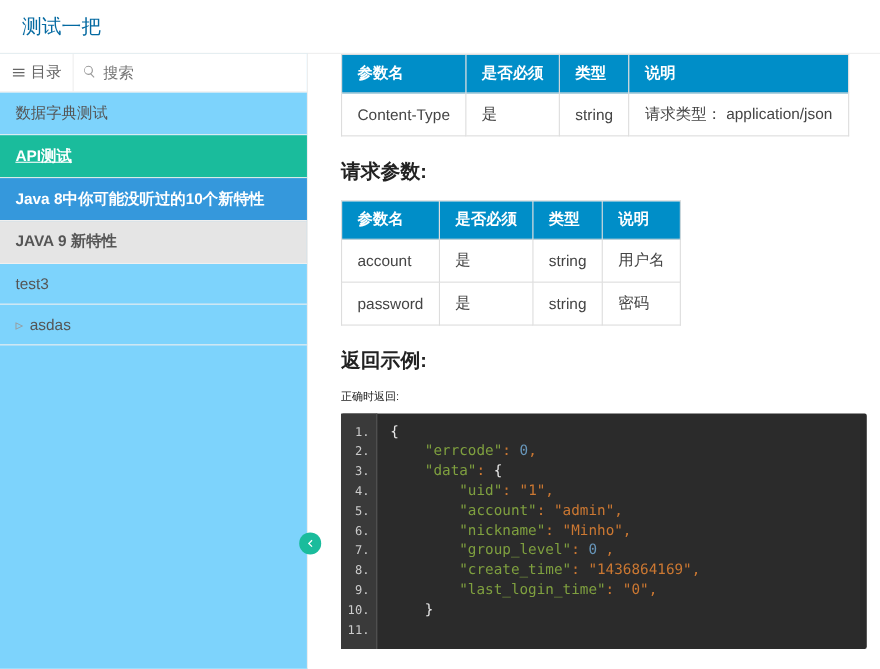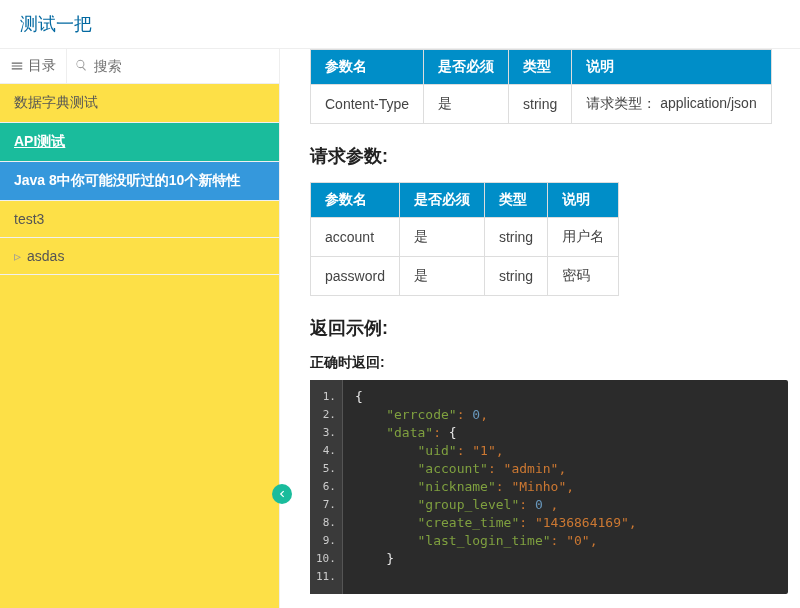--- a/index.html
+++ b/index.html
@@ -1,36 +1,36 @@
 <!DOCTYPE html>
 <html><head>
 <meta charset="utf-8">
 <style>
 * { margin: 0; padding: 0; box-sizing: border-box; }
 body { font-family: "Microsoft YaHei", Arial, sans-serif; font-size: 14px; color: #333; background: #fff; width: 800px; height: 608px; overflow: hidden; position: relative; }
 .header { padding: 12px 20px; font-size: 18px; color: #0369a1; border-bottom: 1px solid #eee; }
 .main { display: flex; height: calc(100% - 48px); }
-.sidebar { width: 280px; border-right: 1px solid #eee; background: #fde047; }
+.sidebar { width: 280px; border-right: 1px solid #eee; background: #7dd3fc; }
 .sidebar-top { display: flex; align-items: center; border-bottom: 1px solid #eee; background: #fff; }
 .toc-btn { display: flex; align-items: center; padding: 8px 10px; color: #666; border-right: 1px solid #eee; cursor: pointer; }
 .toc-btn svg { margin-right: 4px; }
 .search-wrap { flex: 1; display: flex; align-items: flex-start; padding: 6px 8px; }
 .search-wrap svg { color: #999; margin-right: 6px; }
 .search-input { border: none; outline: none; font-size: 14px; color: #666; width: 100%; background: transparent; }
 .nav-item { padding: 10px 14px; color: #555; cursor: pointer; border-bottom: 1px solid #f0f0f0; }
 .nav-item.green { background: #1abc9c; color: #fff; font-weight: bold; text-decoration: underline; }
 .nav-item.blue { background: #3598dc; color: #fff; font-weight: bold; }
 .nav-item.gray { background: #e5e5e5; color: #555; font-weight: bold; }
 .nav-item.expandable::before { content: "▹"; color: #999; margin-right: 6px; display: inline-block; }
 .content { flex: 1; padding: 0 12px 0 30px; overflow-y: auto; }
 table { border-collapse: collapse; margin-bottom: 20px; }
 th { background: #008ec8; color: #fff; font-weight: bold; text-align: left; padding: 8px 14px; border: 1px solid #ddd; }
 td { padding: 10px 14px; border: 1px solid #ddd; color: #444; }
 h3 { font-size: 18px; margin: 2px 0 14px; color: #222; }
-.subhead { font-size: 14px; font-weight: bold; margin-bottom: 8px; color: #222; }
+.subhead { font-size: 10px; font-weight: normal; margin-bottom: 8px; color: #222; }
 .code-block { display: flex; background: #2b2b2b; border-radius: 2px; font-family: Consolas, monospace; font-size: 13px; }
 .line-nums { background: #3a3a3a; color: #ccc; padding: 8px 6px; text-align: right; font-size: 11px; border-right: 1px solid #555; }
 .line-nums div { line-height: 18px; }
 .code-content { padding: 8px 12px; line-height: 18px; }
 .code-content div { white-space: pre; }
 .tok-brace { color: #e8e8e8; }
 .tok-key { color: #7fa03f; }
 .tok-num { color: #6897bb; }
 .tok-str { color: #cc7832; }
 .tok-punc { color: #cc7832; }
@@ -54,20 +54,21 @@
         <svg width="14" height="14" viewBox="0 0 24 24">
             <path fill="#999" d="M10 2a8 8 0 015.3 13.9l5.4 5.4-1.4 1.4-5.4-5.4A8 8 0 1110 2zm0 2a6 6 0 100 12 6 6 0 000-12z"></path>
           </svg>
         <input class="search-input" placeholder="搜索" style="">
       </div>
     </div>
     <div id="nav-list">
         <div class="nav-item ">数据字典测试</div>
         <div class="nav-item green">API测试</div>
         <div class="nav-item blue">Java 8中你可能没听过的10个新特性</div>
+        <div class="nav-item gray">JAVA 9 新特性</div>
         <div class="nav-item ">test3</div>
         <div class="nav-item expandable">asdas</div>
       </div>
   </div>
 
   <div class="content">
     <table>
       <thead>
           <tr id="t1-head">
             <th>参数名</th>

